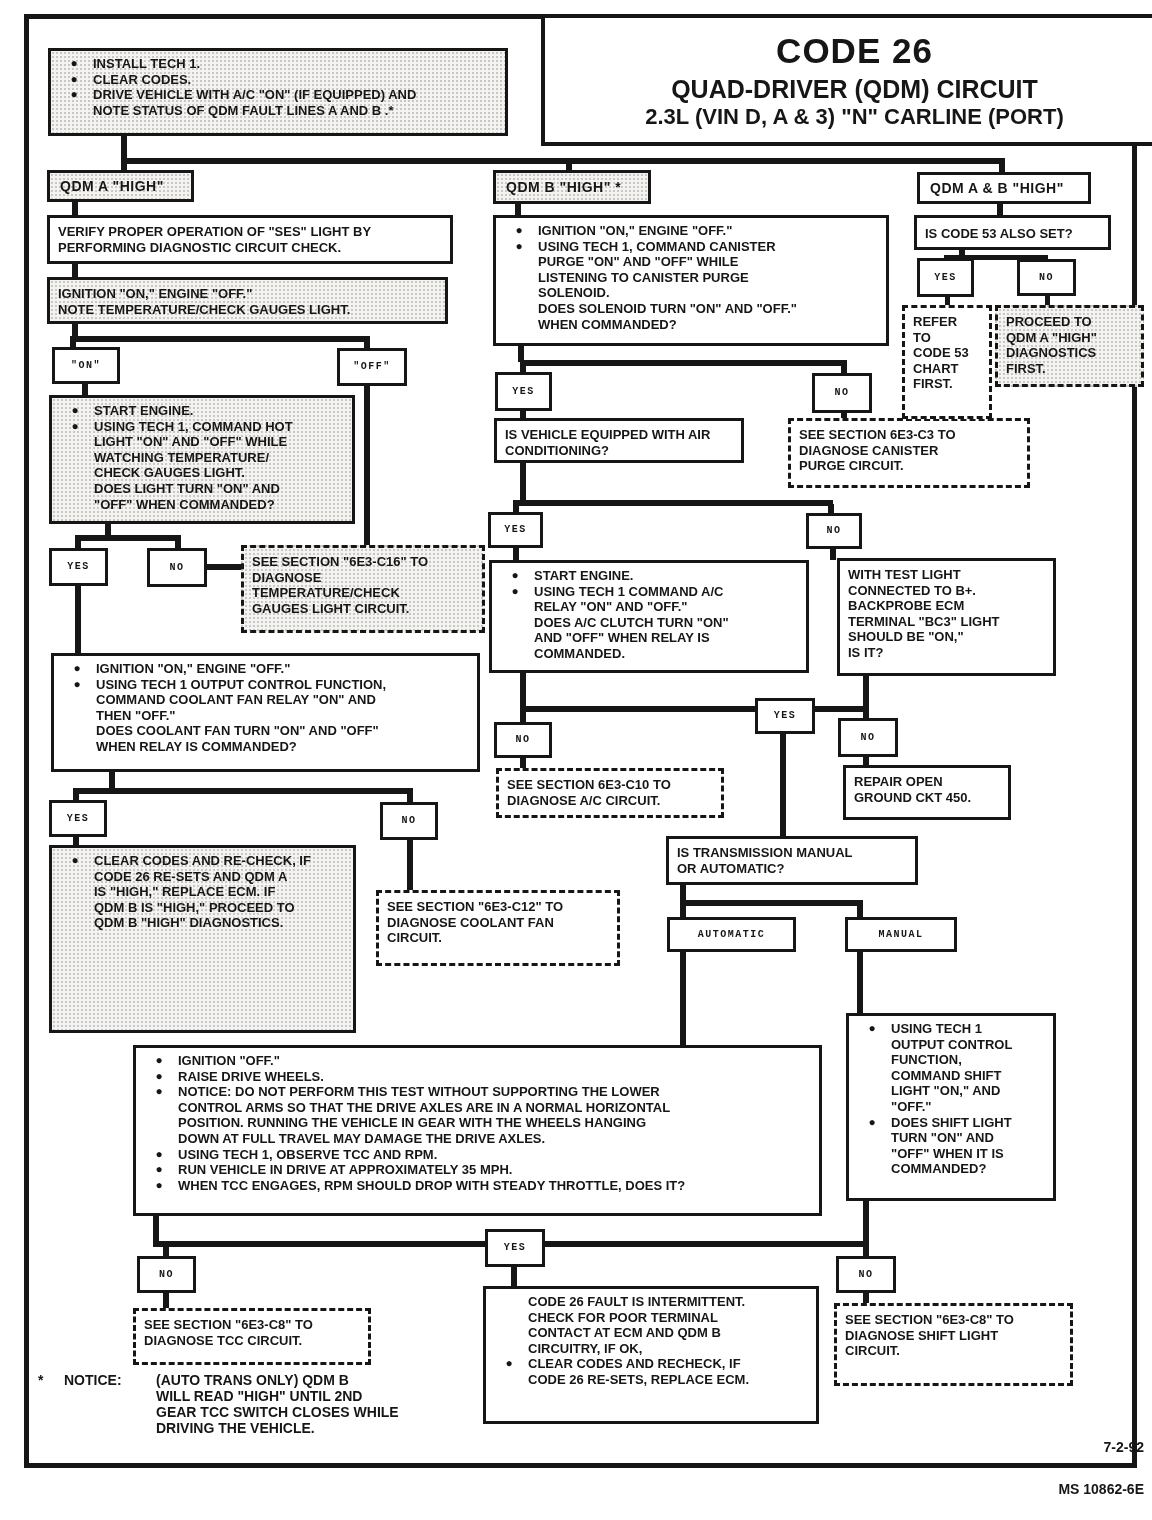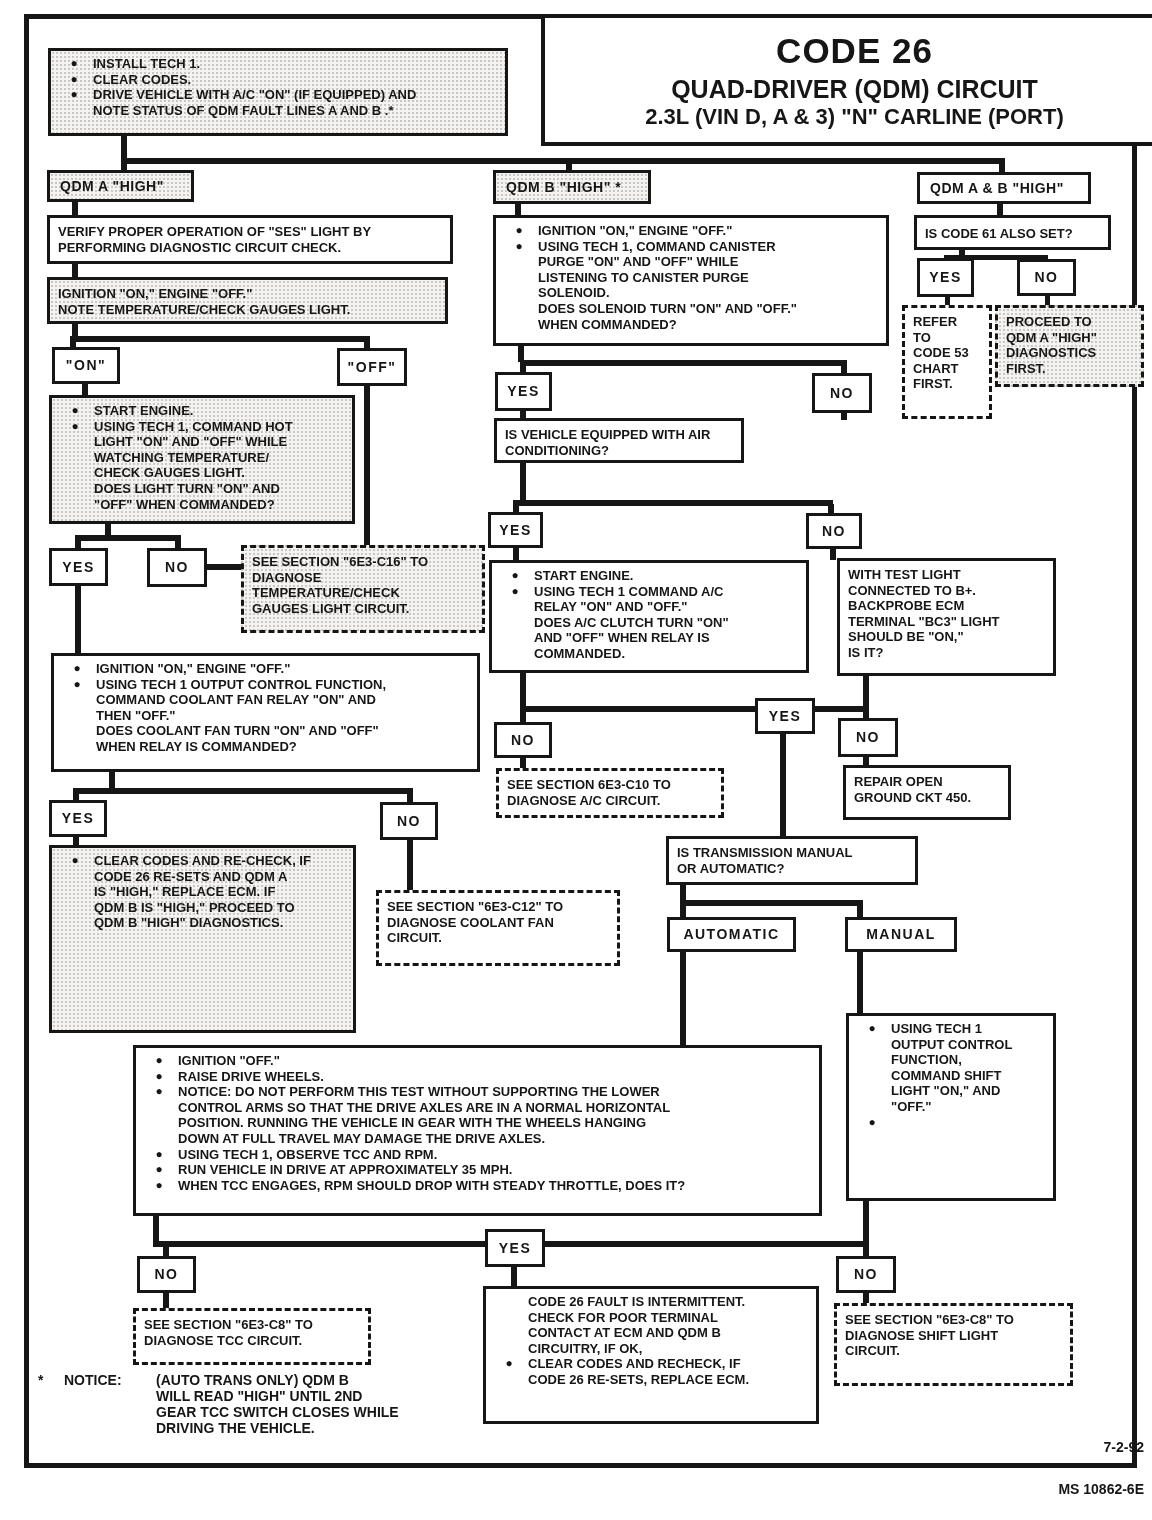--- a/index.html
+++ b/index.html
@@ -7,21 +7,21 @@
         font-family:"Liberation Sans",sans-serif;font-weight:bold;color:#161616;overflow:hidden;}
   .border-frame{position:absolute;border:5px solid #161616;background:transparent;}
   .line{position:absolute;background:#161616;}
   .box{position:absolute;border:3px solid #161616;background:#ffffff;box-sizing:border-box;
        font-size:13px;line-height:1.2;padding:6px 8px;white-space:pre-line;overflow:hidden;}
   .dashed{border-style:dashed;}
   .shaded{background-color:#f4f3f1;
           background-image:radial-gradient(#c9c7c3 0.8px, transparent 0.9px);
           background-size:4px 4px;}
   .tag{display:flex;align-items:center;justify-content:center;text-align:center;
-       font-size:14px;letter-spacing:1.5px;padding:0;white-space:nowrap;}
+       font-size:10px;letter-spacing:1.5px;padding:0;white-space:nowrap;font-family:Liberation Mono, monospace;}
   .hdr{font-size:14px;letter-spacing:0.5px;display:flex;align-items:center;padding:2px 10px;white-space:nowrap;}
   .list{padding:5px 8px 5px 4px;}
   .li{display:flex;align-items:flex-start;}
   .li .b{flex:none;width:38px;text-align:center;font-size:12px;}
   .li .t{flex:1;white-space:pre-line;}
   .title-box{position:absolute;border:4px solid #161616;box-sizing:border-box;text-align:center;
              display:flex;flex-direction:column;justify-content:center;background:#fff;margin-left:36px;}
   .t1{font-size:35px;letter-spacing:1px;}
   .t2{font-size:25px;margin-top:4px;}
   .t3{font-size:22px;}
@@ -155,20 +155,23 @@
   <div class="box list" style="left:493px;top:215px;width:396px;height:131px;"><div class="li"><span class="b">●</span><span class="t">IGNITION "ON," ENGINE "OFF."</span></div><div class="li"><span class="b">●</span><span class="t">USING TECH 1, COMMAND CANISTER
 PURGE "ON" AND "OFF" WHILE
 LISTENING TO CANISTER PURGE
 SOLENOID.
 DOES SOLENOID TURN "ON" AND "OFF."
 WHEN COMMANDED?</span></div></div>
   <div class="box tag" style="left:495px;top:372px;width:57px;height:39px;">YES</div>
   <div class="box tag" style="left:812px;top:373px;width:60px;height:40px;">NO</div>
   <div class="box" style="left:494px;top:418px;width:250px;height:45px;">IS VEHICLE EQUIPPED WITH AIR
 CONDITIONING?</div>
+  <div class="box dashed" style="left:788px;top:418px;width:242px;height:70px;">SEE SECTION 6E3-C3 TO
+DIAGNOSE CANISTER
+PURGE CIRCUIT.</div>
   <div class="box tag" style="left:488px;top:512px;width:55px;height:36px;">YES</div>
   <div class="box tag" style="left:806px;top:513px;width:56px;height:36px;">NO</div>
   <div class="box list" style="left:489px;top:560px;width:320px;height:113px;"><div class="li"><span class="b">●</span><span class="t">START ENGINE.</span></div><div class="li"><span class="b">●</span><span class="t">USING TECH 1 COMMAND A/C
 RELAY "ON" AND "OFF."
 DOES A/C CLUTCH TURN "ON"
 AND "OFF" WHEN RELAY IS
 COMMANDED.</span></div></div>
   <div class="box" style="left:837px;top:558px;width:219px;height:118px;">WITH TEST LIGHT
 CONNECTED TO B+.
 BACKPROBE ECM
@@ -184,27 +187,30 @@
 GROUND CKT 450.</div>
   <div class="box" style="left:666px;top:836px;width:252px;height:49px;">IS TRANSMISSION MANUAL
 OR AUTOMATIC?</div>
   <div class="box tag" style="left:667px;top:917px;width:129px;height:35px;">AUTOMATIC</div>
   <div class="box tag" style="left:845px;top:917px;width:112px;height:35px;">MANUAL</div>
   <div class="box list" style="left:846px;top:1013px;width:210px;height:188px;"><div class="li"><span class="b">●</span><span class="t">USING TECH 1
 OUTPUT CONTROL
 FUNCTION,
 COMMAND SHIFT
 LIGHT "ON," AND
-"OFF."</span></div><div class="li"><span class="b">●</span></div></div>
+"OFF."</span></div><div class="li"><span class="b">●</span><span class="t">DOES SHIFT LIGHT
+TURN "ON" AND
+"OFF" WHEN IT IS
+COMMANDED?</span></div></div>
   <div class="box list" style="left:133px;top:1045px;width:689px;height:171px;"><div class="li"><span class="b">●</span><span class="t">IGNITION "OFF."</span></div><div class="li"><span class="b">●</span><span class="t">RAISE DRIVE WHEELS.</span></div><div class="li"><span class="b">●</span><span class="t">NOTICE:  DO NOT PERFORM THIS TEST WITHOUT SUPPORTING THE LOWER
 CONTROL ARMS SO THAT THE DRIVE AXLES ARE IN A NORMAL HORIZONTAL
 POSITION. RUNNING THE VEHICLE IN GEAR WITH THE WHEELS HANGING
 DOWN AT FULL TRAVEL MAY DAMAGE THE DRIVE AXLES.</span></div><div class="li"><span class="b">●</span><span class="t">USING TECH 1, OBSERVE TCC AND RPM.</span></div><div class="li"><span class="b">●</span><span class="t">RUN VEHICLE IN DRIVE AT APPROXIMATELY 35 MPH.</span></div><div class="li"><span class="b">●</span><span class="t">WHEN TCC ENGAGES, RPM SHOULD DROP WITH STEADY THROTTLE, DOES IT?</span></div></div>
 
-  <div class="box" style="left:914px;top:215px;width:197px;height:35px;padding-top:8px;">IS CODE 61 ALSO SET?</div>
+  <div class="box" style="left:914px;top:215px;width:197px;height:35px;padding-top:8px;">IS CODE 53 ALSO SET?</div>
   <div class="box tag" style="left:917px;top:258px;width:57px;height:39px;">YES</div>
   <div class="box tag" style="left:1017px;top:259px;width:59px;height:37px;">NO</div>
   <div class="box dashed" style="left:902px;top:305px;width:90px;height:114px;">REFER
 TO
 CODE 53
 CHART
 FIRST.</div>
   <div class="box dashed shaded" style="left:995px;top:305px;width:149px;height:82px;">PROCEED TO
 QDM A "HIGH"
 DIAGNOSTICS

